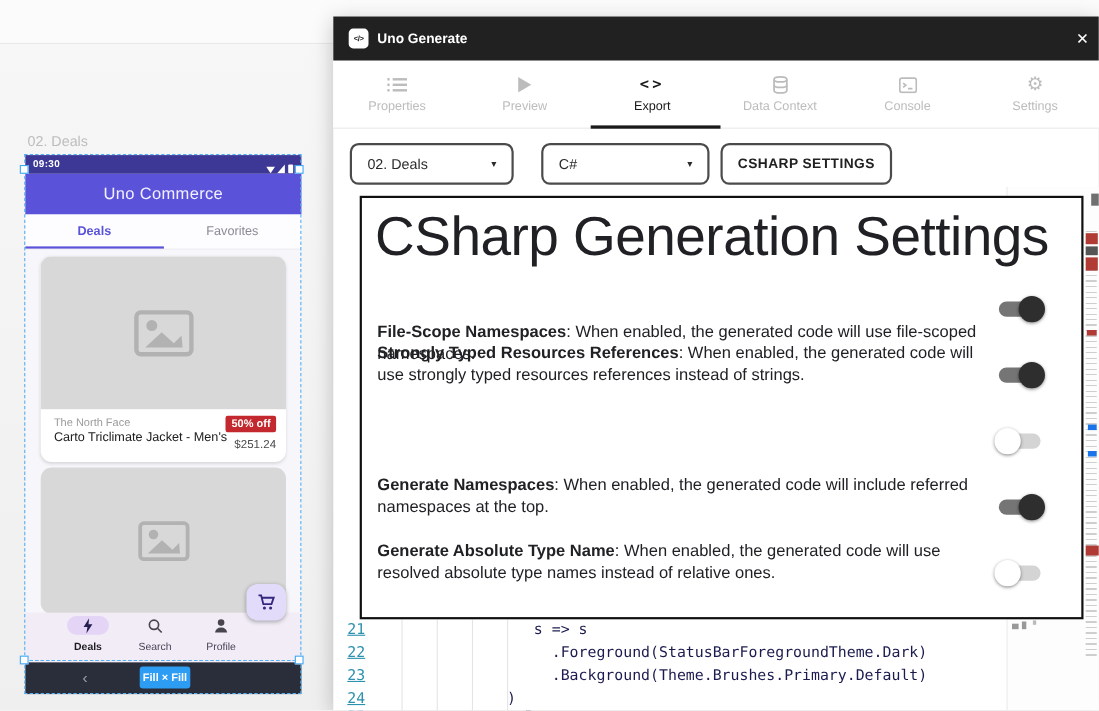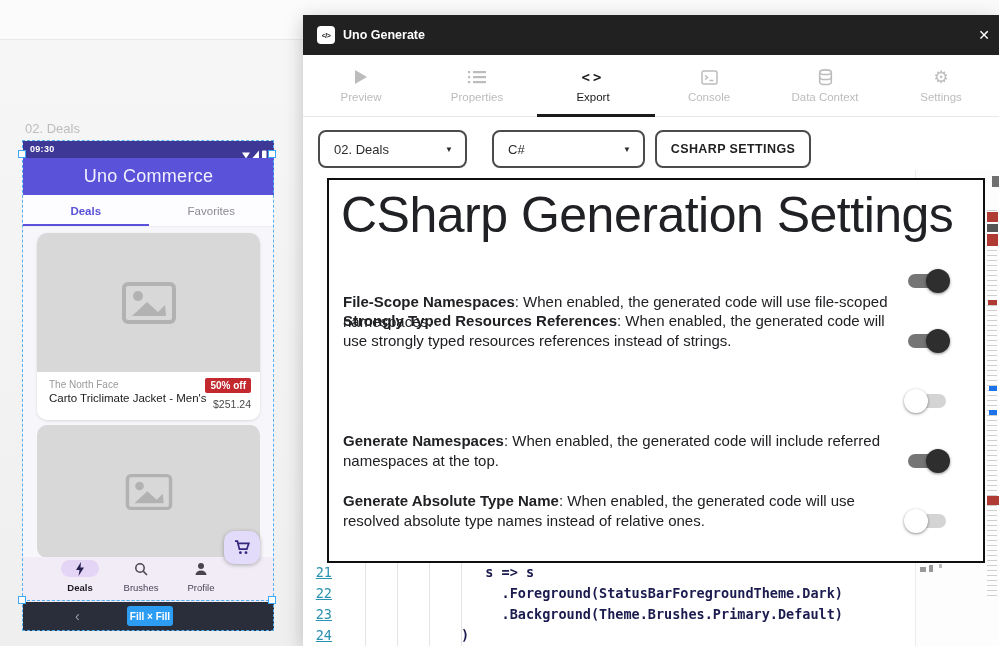--- a/index.html
+++ b/index.html
@@ -20,21 +20,21 @@
   .sel-outline-toolbar { left:22px; top:600px; width:252px; height:31px; }
   .handle { width:8px; height:8px; background:#fff; border:1px solid #3da6f5; z-index:7; }
 
   
   .status-bar { left:23px; top:141px; width:251px; height:17px; background:#3d3795; z-index:3;
     color:#fff; }
   .status-time { position:absolute; left:7px; top:3px; font-size:9px; font-weight:bold; letter-spacing:.3px; }
   .status-icons { position:absolute; right:5px; top:4px; }
   .app-bar { left:23px; top:158px; width:251px; height:37px; background:#5a52d8; z-index:3;
     display:flex; align-items:center; justify-content:center; }
-  .app-bar-title { color:#f2f0ff; font-size:18px; letter-spacing:.3px; }
+  .app-bar-title { color:#f2f0ff; font-size:15px; letter-spacing:.3px; }
   .phone-tabs { left:23px; top:195px; width:251px; height:32px; background:#fdfdff; z-index:3;
     display:flex; border-bottom:1px solid #ececf2; }
   .phone-tab { flex:1; display:flex; align-items:center; justify-content:center;
     font-size:11.5px; color:#8a8a94; position:relative; }
   .phone-tab.active { color:#5a52d8; font-weight:bold; }
   .phone-tab.active::after { content:""; position:absolute; left:0; right:0; bottom:0;
     height:2.5px; background:#5a52d8; }
   .phone-content { left:23px; top:227px; width:251px; height:330px; background:#f7f7fb; z-index:2; }
 
   .card1 { left:37px; top:233px; width:223px; height:187px; border-radius:10px; overflow:hidden;
@@ -96,21 +96,21 @@
   .csharp-btn { left:655px; top:130px; width:156px; height:38px; border:2px solid #4b4b4b;
     border-radius:8px; background:#fff; z-index:3; display:flex; align-items:center;
     justify-content:center; font-size:12.5px; font-weight:bold; letter-spacing:.4px;
     color:#212121; cursor:pointer; }
 
   
   .indent-guide { width:1px; background:#e4e4e4; top:563px; height:83px; z-index:2; }
   .code-line-num { width:26px; text-align:right; font-family:"DejaVu Sans Mono", monospace;
     font-size:13.5px; color:#2b91af; z-index:2; left:306px;text-decoration:underline; }
   .code-line-text { left:339px; font-family:"DejaVu Sans Mono", monospace; font-size:13.5px;
-    color:#1b1b4f; white-space:pre; z-index:2;font-weight:bold; }
+    color:#1b1b4f; white-space:pre; z-index:2; }
 
   .minimap { left:915px; top:170px; width:84px; height:476px; border-left:1px solid #ececec;
     background:#fdfdfd; z-index:2; }
   .mm-texture { position:absolute; left:71px; top:40px; width:10px; height:390px;
     background:repeating-linear-gradient(to bottom, rgba(130,130,130,.38) 0 1px, transparent 1px 5px); }
   .mm-mark { position:absolute; }
   .scroll-thumb { left:992px; top:176px; width:7px; height:11px; background:#707070; z-index:3; }
 
   
   .modal-box { left:327px; top:178px; width:658px; height:385px; background:#fff;
@@ -185,21 +185,21 @@
       </span>
       <div class="nav-label active">Deals</div>
     </div>
     <div class="nav-item" style="left:90px;">
       <span class="nav-pill">
         <svg width="14" height="14" viewBox="0 0 14 14">
           <circle cx="6" cy="6" r="4.2" fill="none" stroke="#49454f" stroke-width="1.5"></circle>
           <line x1="9.4" y1="9.4" x2="13" y2="13" stroke="#49454f" stroke-width="1.5"></line>
         </svg>
       </span>
-      <div class="nav-label">Brushes</div>
+      <div class="nav-label">Search</div>
     </div>
     <div class="nav-item" style="left:150px;">
       <span class="nav-pill">
         <svg width="14" height="14" viewBox="0 0 14 14">
           <circle cx="7" cy="4" r="3" fill="#49454f"></circle>
           <path d="M1.5 13 a5.5,4.6 0 0 1 11,0 z" fill="#49454f"></path>
         </svg>
       </span>
       <div class="nav-label">Profile</div>
     </div>
@@ -227,64 +227,64 @@
 
   <div class="abs panel-bg"></div>
 
   <div class="abs panel-header">
     <span class="logo-box">&lt;/&gt;</span>
     <span class="panel-title">Uno Generate</span>
     <span class="close-btn">✕</span>
   </div>
 
   <div class="abs tabs-row">
-    <div class="tab">
-      <span class="tab-icon">
-        <svg width="12" height="14" viewBox="0 0 12 14">
-            <polygon points="0,0 12,7 0,14" fill="currentColor"></polygon>
-          </svg>
-      </span>
-      <span class="tab-label">Preview</span>
-    </div>
     <div class="tab">
       <span class="tab-icon">
         <svg width="18" height="14" viewBox="0 0 18 14" fill="currentColor">
           <rect x="0" y="1" width="2.2" height="2.2"></rect>
             <rect x="5" y="1" width="13" height="2.2"></rect>
           <rect x="0" y="6" width="2.2" height="2.2"></rect>
             <rect x="5" y="6" width="13" height="2.2"></rect>
           <rect x="0" y="11" width="2.2" height="2.2"></rect>
             <rect x="5" y="11" width="13" height="2.2"></rect>
         </svg>
       </span>
       <span class="tab-label">Properties</span>
     </div>
+    <div class="tab">
+      <span class="tab-icon">
+        <svg width="12" height="14" viewBox="0 0 12 14">
+            <polygon points="0,0 12,7 0,14" fill="currentColor"></polygon>
+          </svg>
+      </span>
+      <span class="tab-label">Preview</span>
+    </div>
     <div class="tab active">
       <span class="tab-icon code-glyph">&lt;&gt;</span>
       <span class="tab-label">Export</span>
+    </div>
+    <div class="tab">
+      <span class="tab-icon">
+        <svg width="15" height="17" viewBox="0 0 15 17" fill="none" stroke="currentColor" stroke-width="1.6">
+          <ellipse cx="7.5" cy="3.2" rx="5.8" ry="2.3"></ellipse>
+          <path d="M1.7 3.2v5c0 1.3 2.6 2.3 5.8 2.3s5.8-1 5.8-2.3v-5"></path>
+          <path d="M1.7 8.2v5c0 1.3 2.6 2.3 5.8 2.3s5.8-1 5.8-2.3v-5"></path>
+        </svg>
+      </span>
+      <span class="tab-label">Data Context</span>
     </div>
     <div class="tab">
       <span class="tab-icon">
         <svg width="17" height="15" viewBox="0 0 17 15" fill="none" stroke="currentColor" stroke-width="1.5">
           <rect x="1" y="1" width="15" height="13" rx="2"></rect>
           <path d="M4 5.5l2.5 2L4 9.5"></path>
             <path d="M8.5 10.5h4"></path>
         </svg>
       </span>
       <span class="tab-label">Console</span>
-    </div>
-    <div class="tab">
-      <span class="tab-icon">
-        <svg width="15" height="17" viewBox="0 0 15 17" fill="none" stroke="currentColor" stroke-width="1.6">
-          <ellipse cx="7.5" cy="3.2" rx="5.8" ry="2.3"></ellipse>
-          <path d="M1.7 3.2v5c0 1.3 2.6 2.3 5.8 2.3s5.8-1 5.8-2.3v-5"></path>
-          <path d="M1.7 8.2v5c0 1.3 2.6 2.3 5.8 2.3s5.8-1 5.8-2.3v-5"></path>
-        </svg>
-      </span>
-      <span class="tab-label">Data Context</span>
     </div>
     <div class="tab">
       <span class="tab-icon gear-glyph">⚙</span>
       <span class="tab-label">Settings</span>
     </div>
   </div>
   <div class="abs tab-underline"></div>
 
   <div class="abs dd dd-1">
     <span>02. Deals</span>

